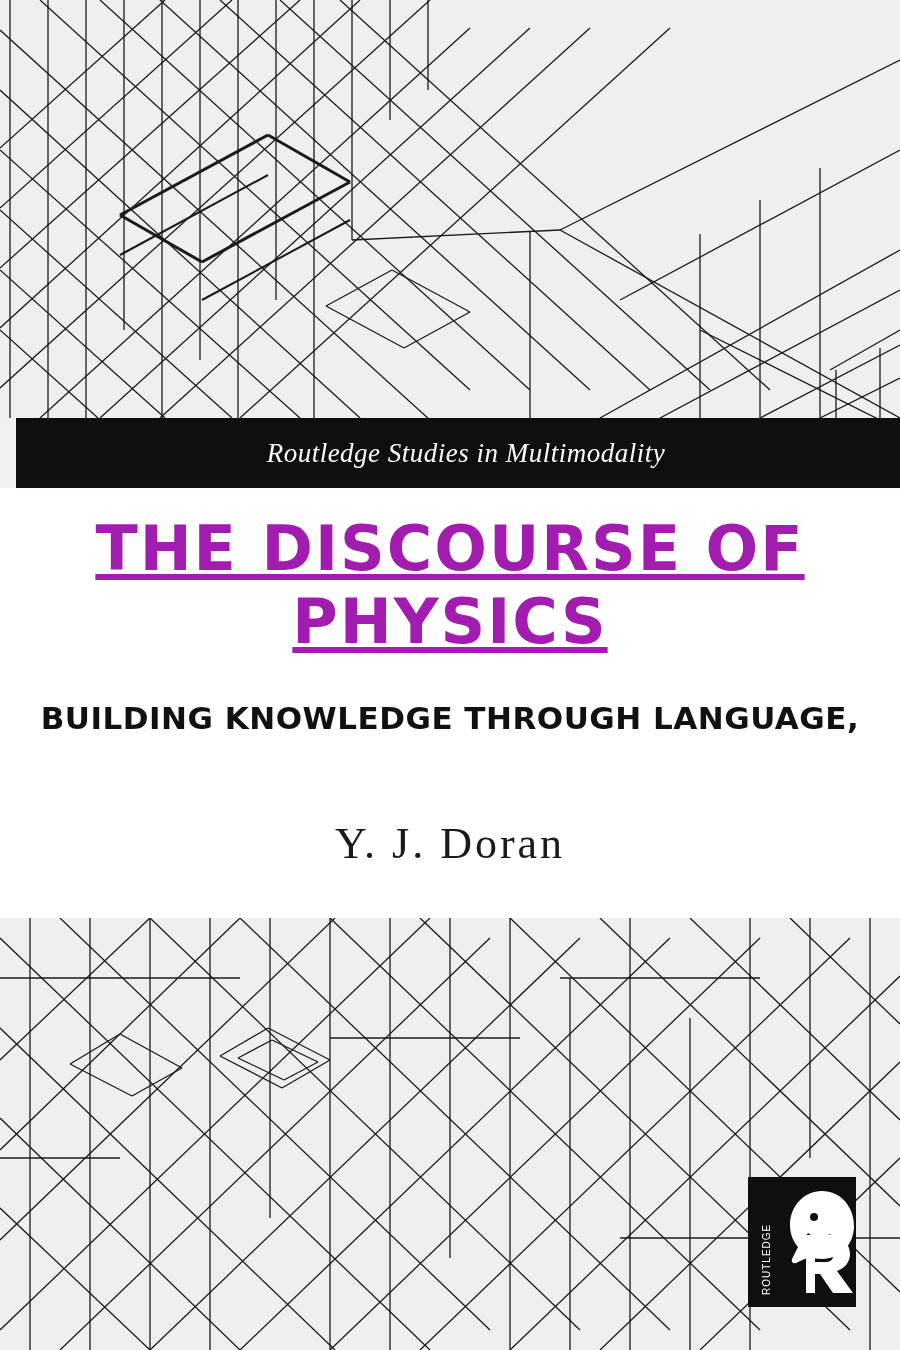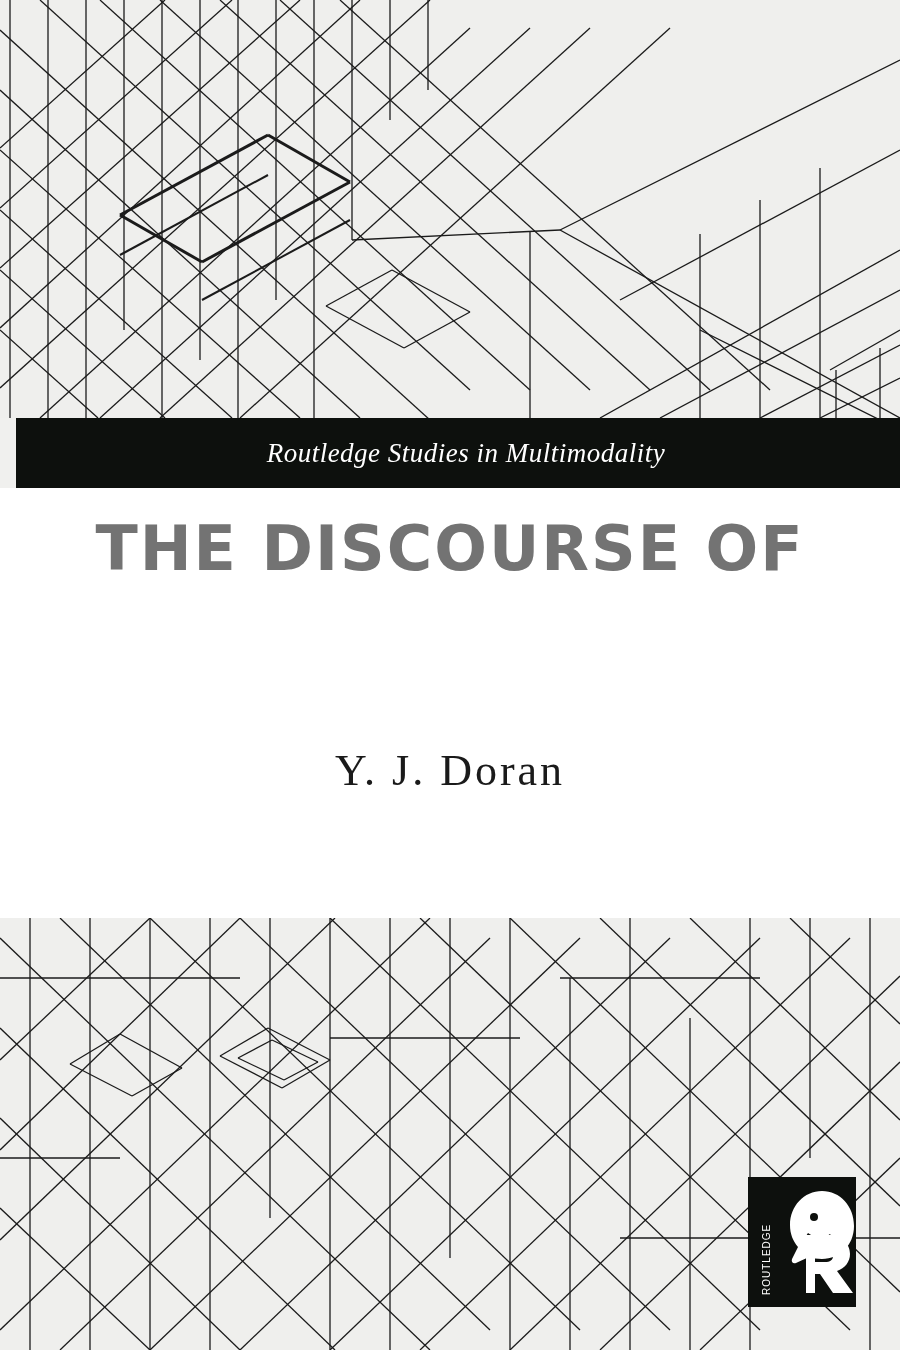--- a/index.html
+++ b/index.html
@@ -70,22 +70,23 @@
     text-align: center;
   }
   .main-title {
     margin: 0;
     padding-top: 24px;
     font-family: "DejaVu Sans", sans-serif;
     font-weight: bold;
     font-size: 62px;
     line-height: 1.18;
     letter-spacing: 2px;
-    color: #737373;
+    color: #a21caf;
     text-transform: uppercase;
+    text-decoration: underline;
   }
   .subtitle {
     margin: 0;
     padding-top: 40px;
     font-family: "DejaVu Sans", sans-serif;
     font-weight: bold;
     font-size: 31px;
     line-height: 1.35;
     letter-spacing: 0.5px;
     color: #111111;
@@ -195,23 +196,24 @@
     </svg>
   </div>
 
   <div class="series-band">
     <span class="series-text">Routledge Studies in Multimodality</span>
   </div>
 
   <div class="title-block">
     <h1 class="main-title">
       <span>THE DISCOURSE OF</span><br>
+      <span>PHYSICS</span>
     </h1>
     <h2 class="subtitle">
-      <br>
+      <span>BUILDING KNOWLEDGE THROUGH LANGUAGE,</span><br>
     </h2>
     <p class="author">Y. J. Doran</p>
   </div>
 
   <div class="art-bottom">
     <svg width="900" height="432" viewBox="0 0 900 432" xmlns="http://www.w3.org/2000/svg">
       <g stroke="#1b1b1b" stroke-width="1.3" fill="none">
 
         <line x1="30" y1="0" x2="30" y2="432"></line>
         <line x1="90" y1="0" x2="90" y2="432"></line>

